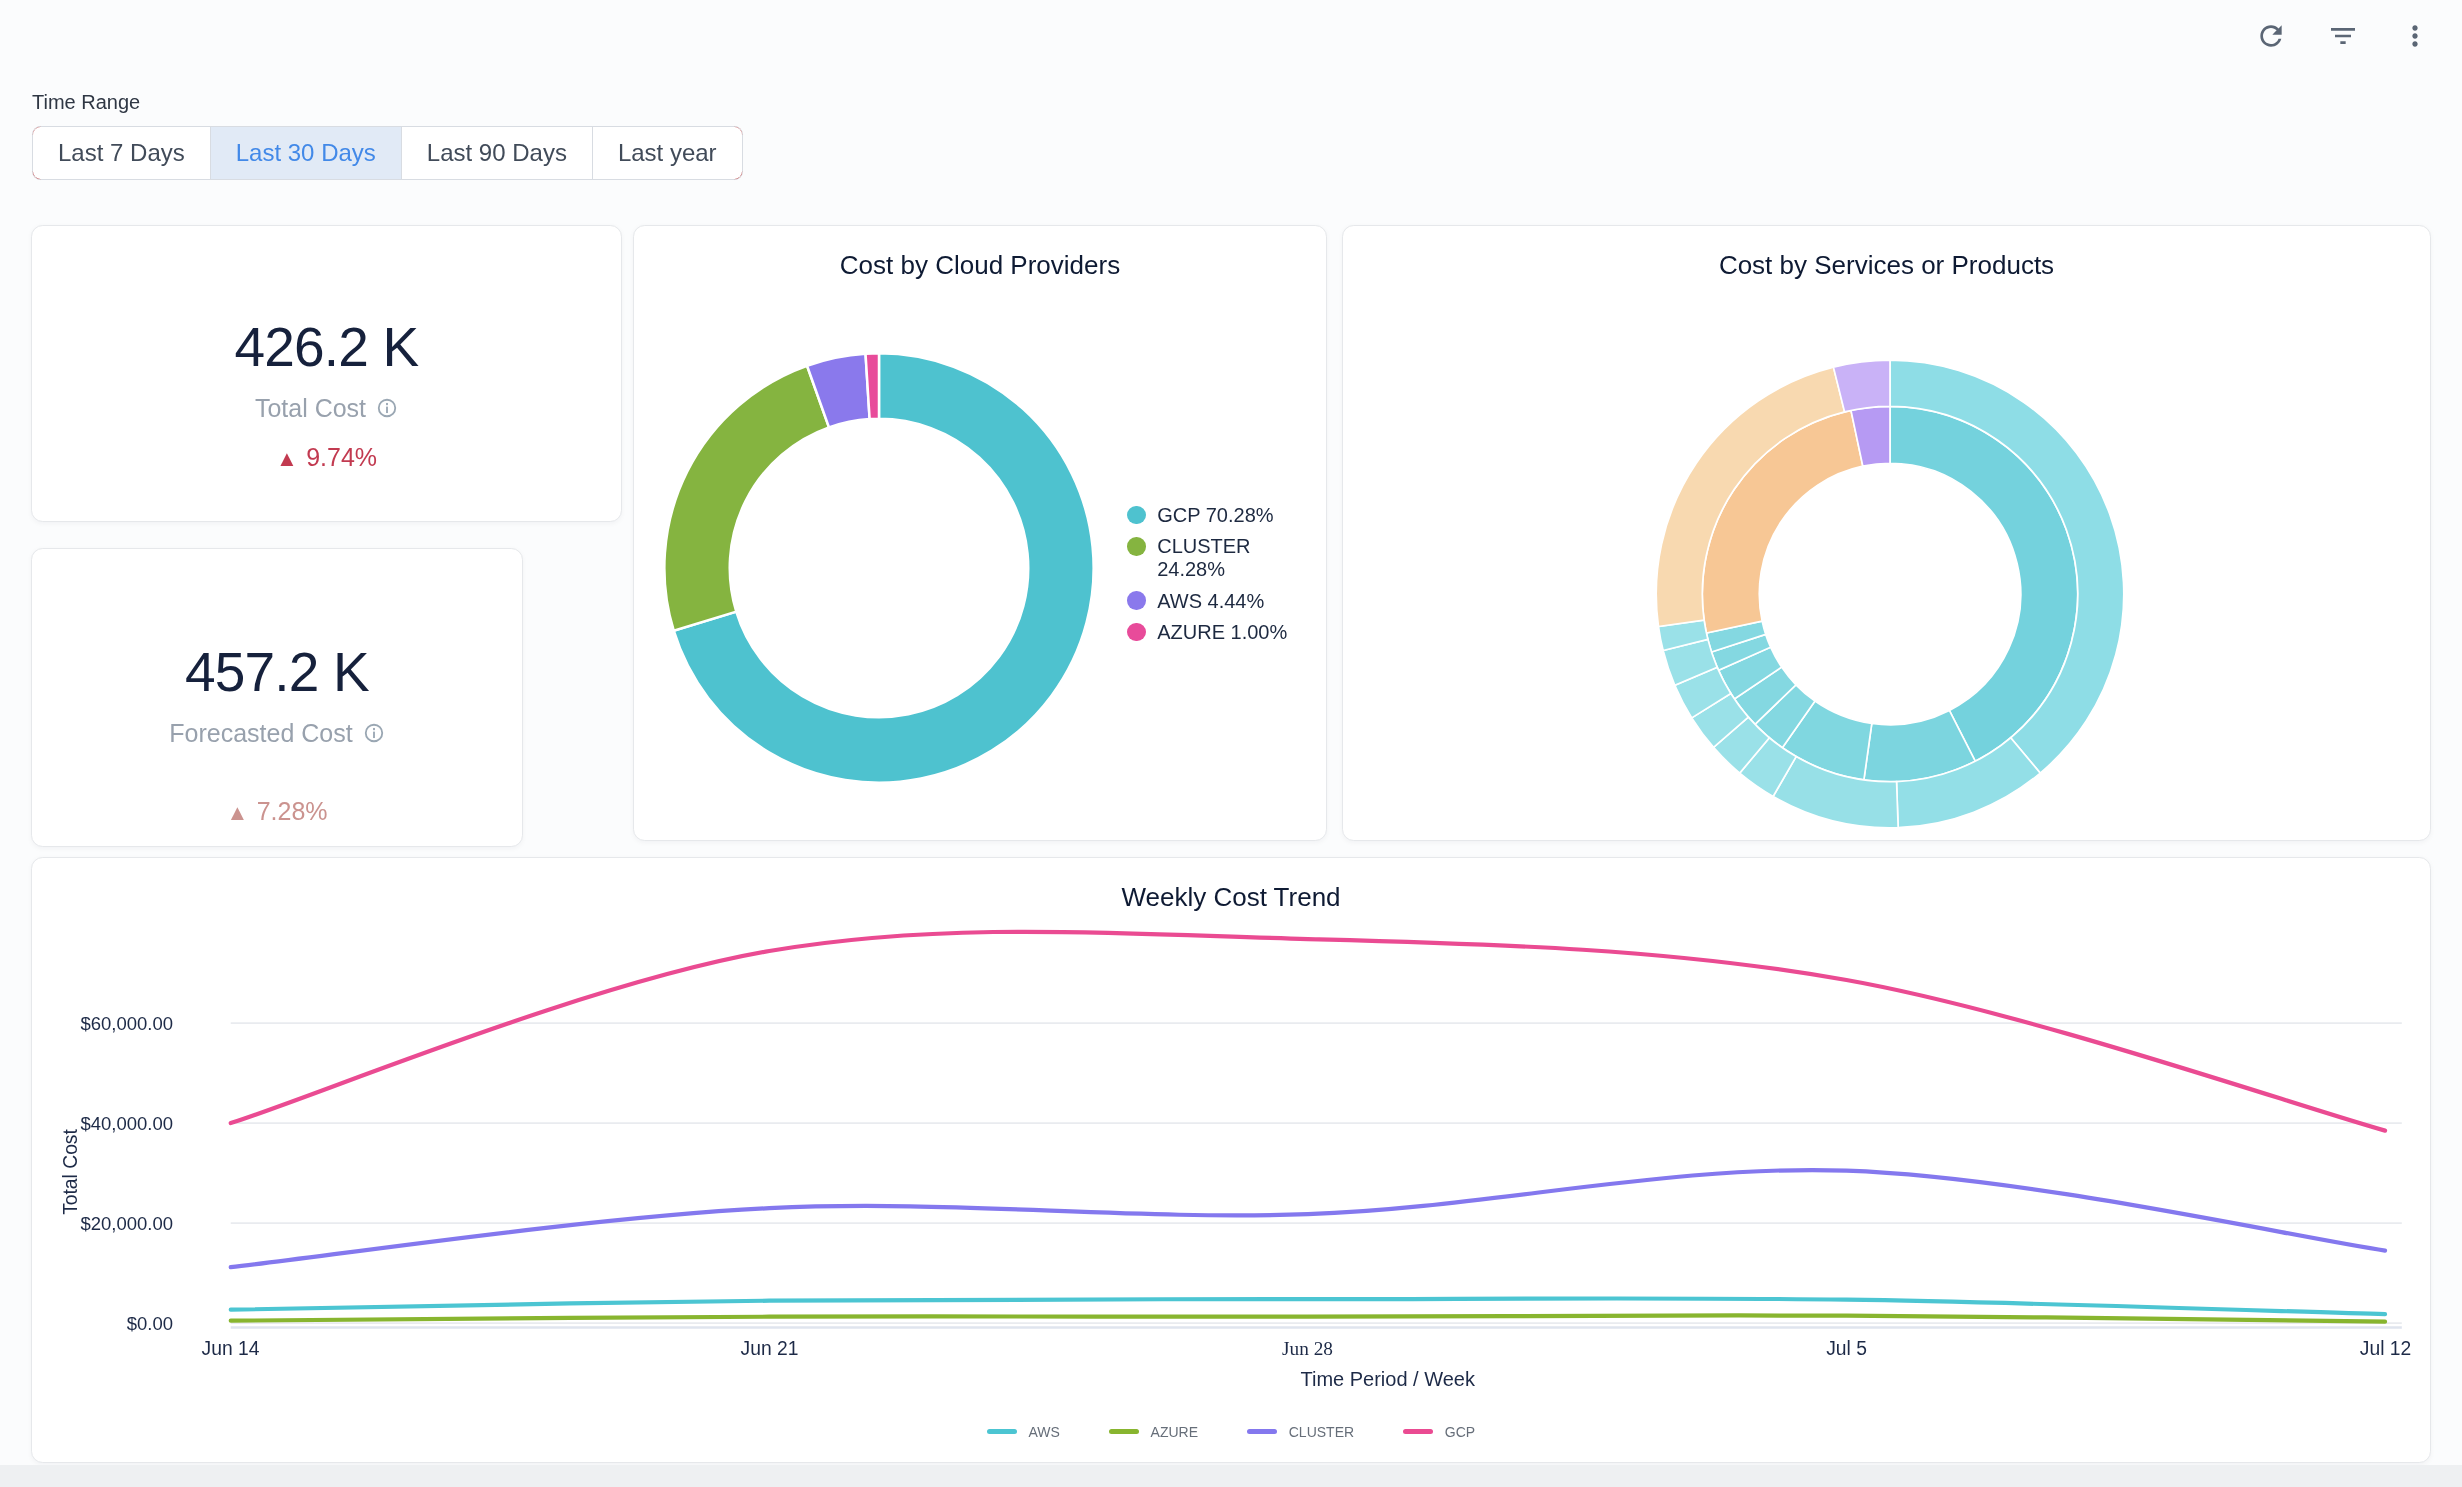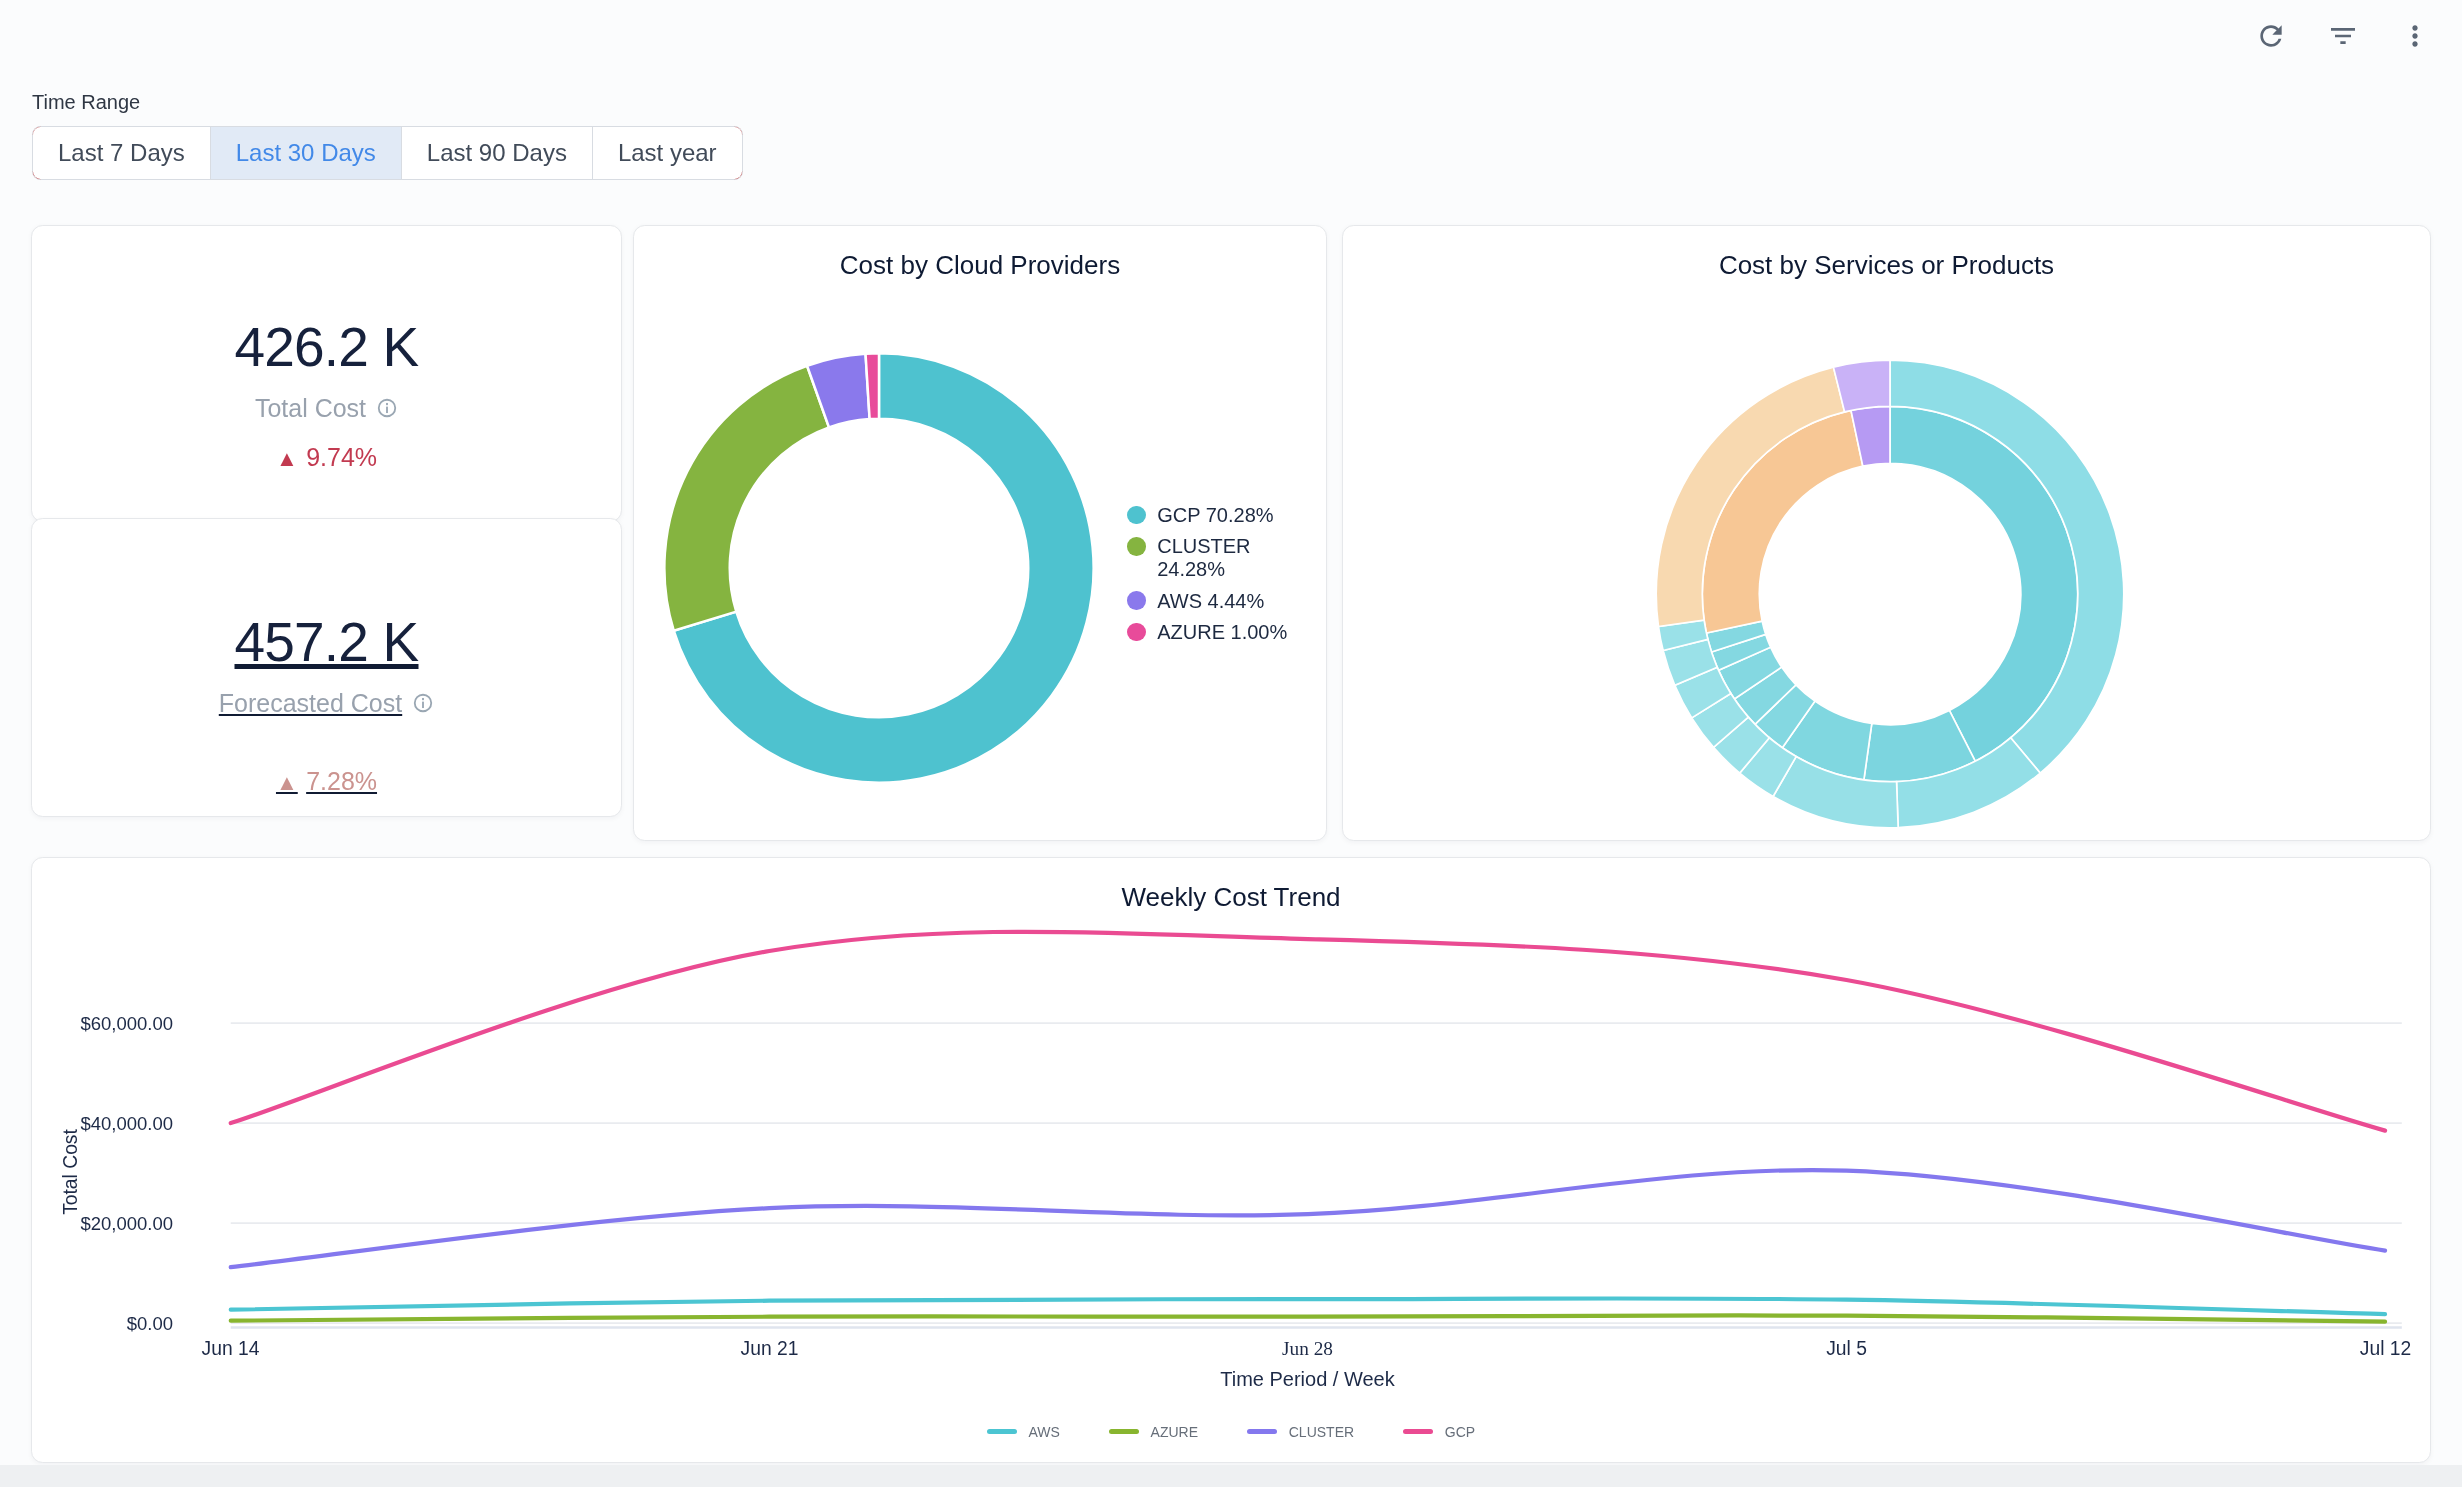--- a/index.html
+++ b/index.html
@@ -23,21 +23,21 @@
   
   .filter-label { position:absolute; left:32px; top:91px; font-size:20px; color:#2f3744; }
   .btn-group { position:absolute; left:32px; top:126px; display:flex; border:1.7px solid #d8dce2; border-radius:8.4px; background:#b91c1c; overflow:hidden; }
   .tr-btn { font-family:inherit; font-size:24px; color:#414b59; background:#fff; border:none; border-right:1.7px solid #d8dce2; padding:0 25px; height:52px; cursor:pointer; white-space:nowrap; }
   .tr-btn:last-child { border-right:none; }
   .tr-btn.selected { background:#e1eaf6; color:#4289e8; }
 
   
   .card { position:absolute; background:#fff; border:1.7px solid #e6e8eb; border-radius:11.7px; box-shadow:0 1.7px 5px rgba(15,23,42,.04); }
   #card-total   { left:31px;  top:225px; width:591px;  height:297px; }
-  #card-forecast{ left:31px;  top:518px; width:591px;  height:299px;text-decoration:underline; }
+  #card-forecast{ left:31px;  top:548px; width:492px;  height:299px; }
   #card-providers{ left:633px; top:225px; width:694px; height:616px; }
   #card-services { left:1342px; top:225px; width:1089px; height:616px; }
   #card-trend    { left:31px; top:857px; width:2400px; height:606px; }
 
   .card-title { text-align:center; margin-top:23.5px; font-size:26px; font-weight:500; color:#0e1a33; }
 
   
   .kpi { display:flex; flex-direction:column; align-items:center; text-align:center; }
   #card-total .kpi { padding-top:94px; }
   #card-forecast .kpi { padding-top:96px; }
@@ -53,21 +53,21 @@
   .donut-svg { position:absolute; }
   #providers-legend { position:absolute; left:493px; top:278px; width:176px; display:flex; flex-direction:column; gap:8.4px; }
   .legend-item { display:flex; gap:11.7px; font-size:20px; color:#1d2940; line-height:1.15; cursor:pointer; }
   .legend-bullet { width:18.5px; height:18.5px; border-radius:50%; flex:0 0 18.5px; margin-top:1.7px; }
 
   
   #trend-svg { position:absolute; left:0; top:65px; }
   .y-tick { position:absolute; left:0; width:141px; text-align:right; font-size:18.5px; color:#1d2a47; line-height:25px; }
   .x-tick { position:absolute; width:117px; text-align:center; font-size:19.3px; color:#1d2a47; top:480px; }
   .y-axis-title { position:absolute; left:39px; top:314px; transform:translate(-50%,-50%) rotate(-90deg); font-size:19.3px; color:#1d2a47; white-space:nowrap; }
-  .x-axis-title { position:absolute; left:1108px; top:510px; width:335px; text-align:center; font-size:20px; color:#1d2a47; }
+  .x-axis-title { position:absolute; left:1108px; top:510px; width:335px; text-align:right; font-size:20px; color:#1d2a47; }
   .trend-legend { position:absolute; bottom:22px; left:0; width:100%; display:flex; justify-content:center; gap:49px; }
   .trend-legend .legend-item { font-size:14px; color:#666e79; align-items:center; }
   .legend-dash { width:30px; height:5px; border-radius:2.5px; flex:0 0 30px; }
 </style>
 </head>
 <body>
 
 <div class="page">
 
 

